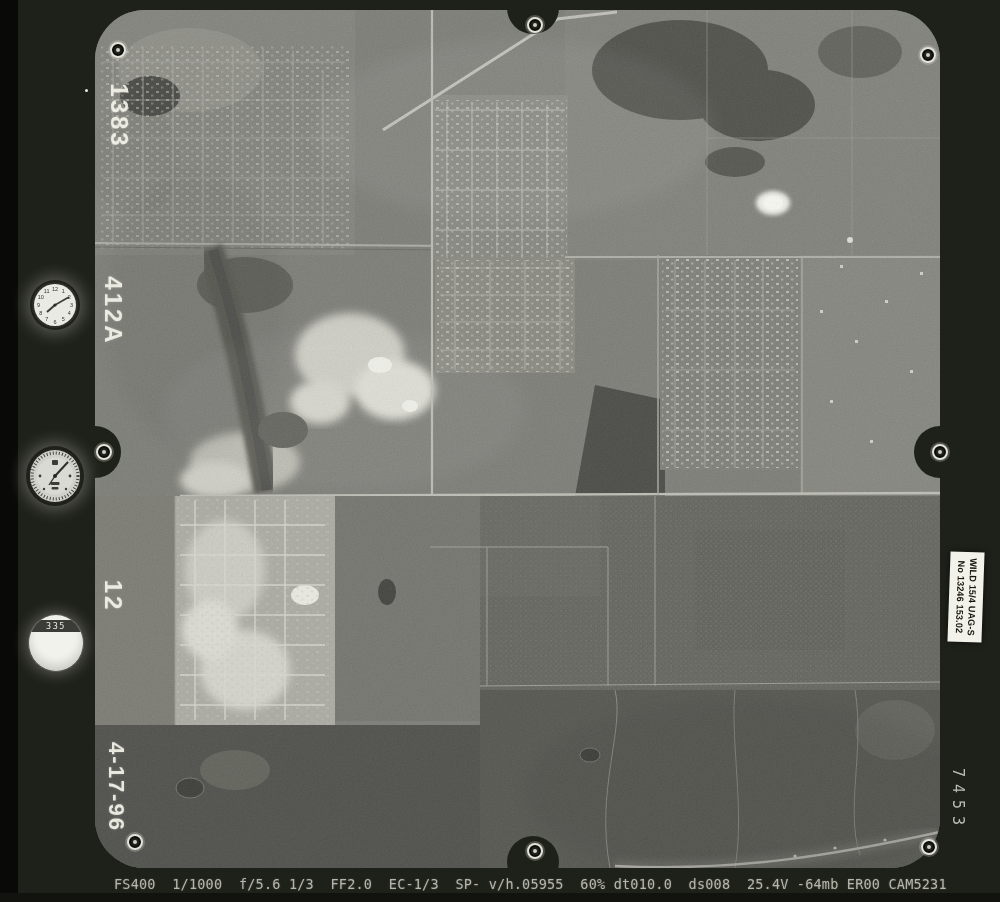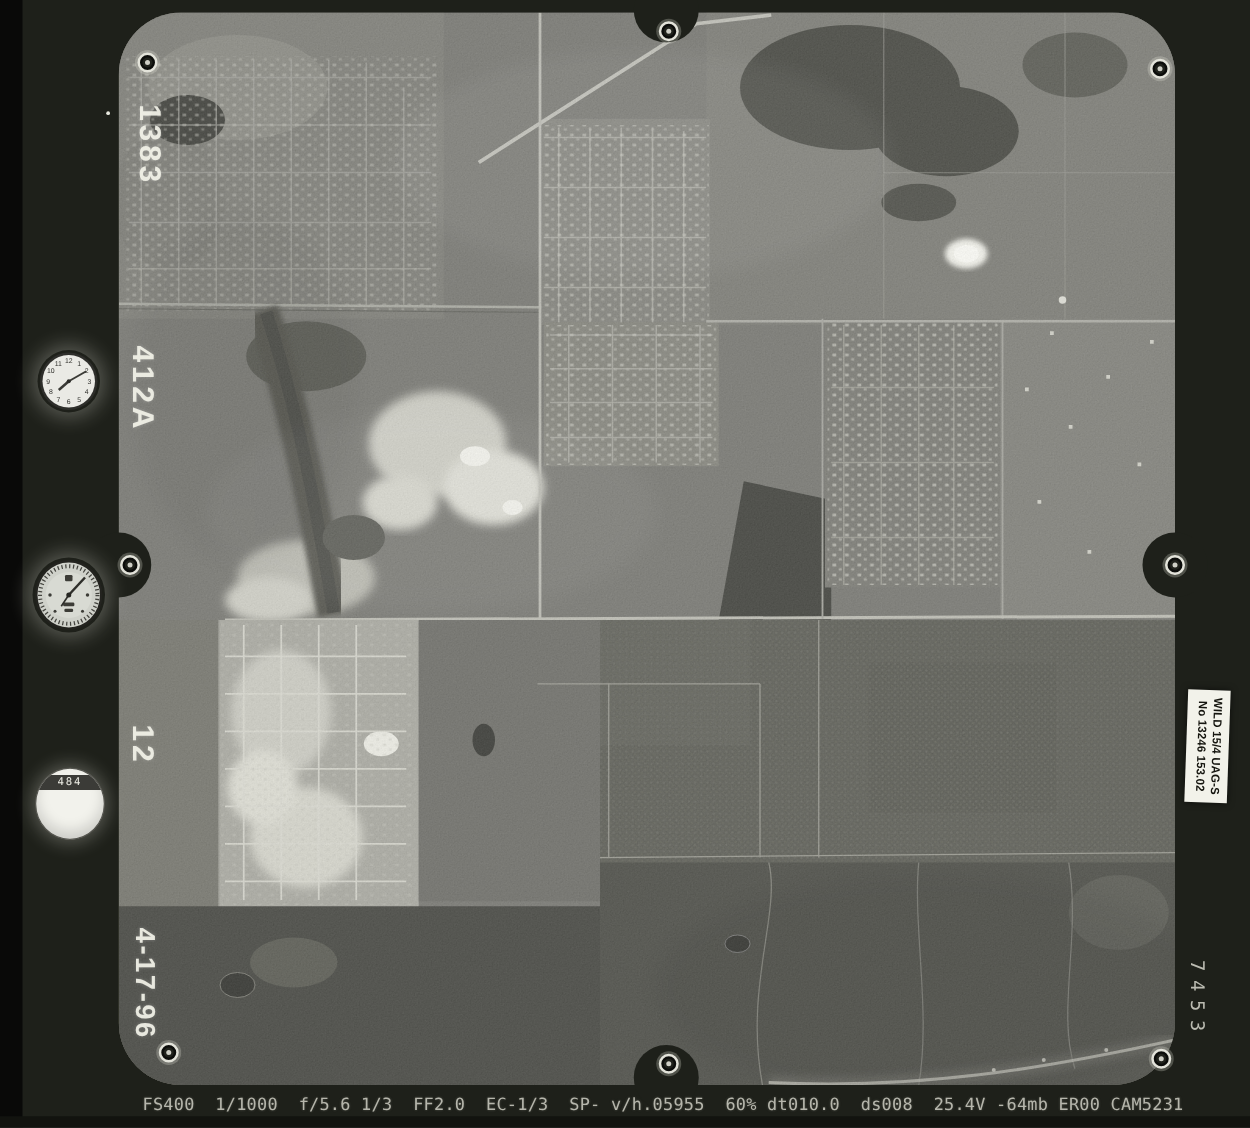--- a/index.html
+++ b/index.html
@@ -317,19 +317,19 @@
       <circle cx="18" cy="43" r="1.2"></circle>
         <circle cx="40" cy="43" r="1.2"></circle>
     </g>
     <line x1="29" y1="30" x2="42" y2="16" stroke="#2e2e2a" stroke-width="2"></line>
     <line x1="29" y1="30" x2="23" y2="39" stroke="#2e2e2a" stroke-width="1.3"></line>
     <circle cx="29" cy="30" r="2" fill="#262622"></circle>
   </svg>
 
   <div class="abs counter" style="left:28px;top:614px;">
     <div class="band">
-      <span>484</span>
+      <span>335</span>
     </div>
   </div>
 
   <div class="abs data-strip">FS400  1/1000  f/5.6 1/3  FF2.0  EC-1/3  SP- v/h.05955  60% dt010.0  ds008  25.4V -64mb ER00 CAM5231</div>
 
 </div>
 
 </body></html>

